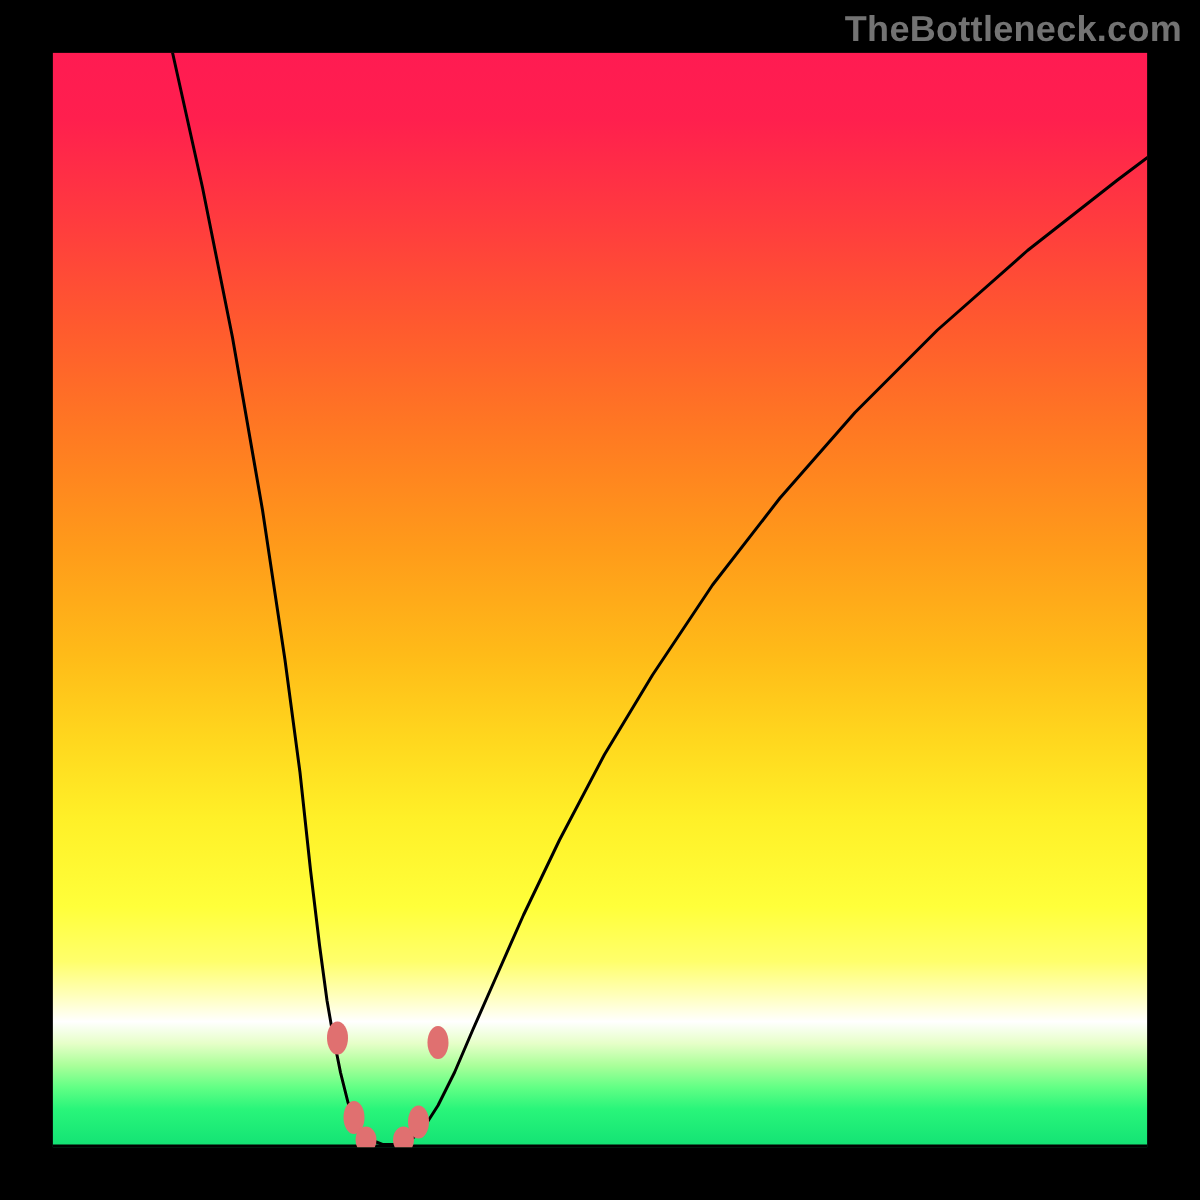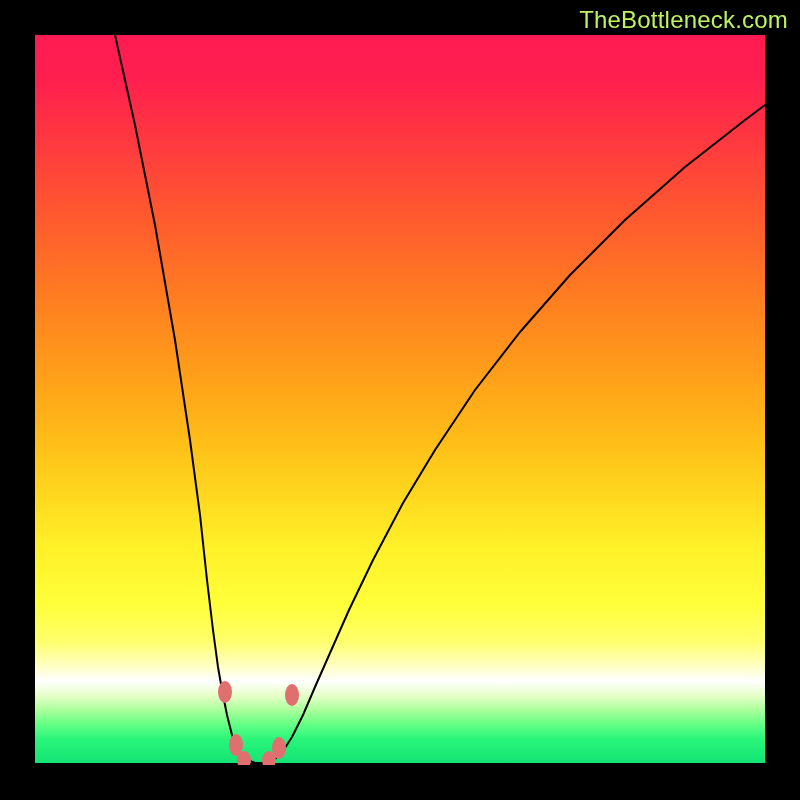--- a/index.html
+++ b/index.html
@@ -26,22 +26,22 @@
     height: 730px;
     overflow: hidden;
   }
   svg { display: block; }
   .watermark {
     position: absolute;
     top: 6px;
     right: 12px;
     font-family: Arial, Helvetica, sans-serif;
     font-size: 24px;
-    font-weight: 400;
-    color: #bef264;
+    font-weight: 700;
+    color: #737373;
     letter-spacing: 0.2px;
     user-select: none;
     text-align: center;
   }
 </style>
 </head>
 <body>
 
 <div class="frame">
   <div class="plot">

